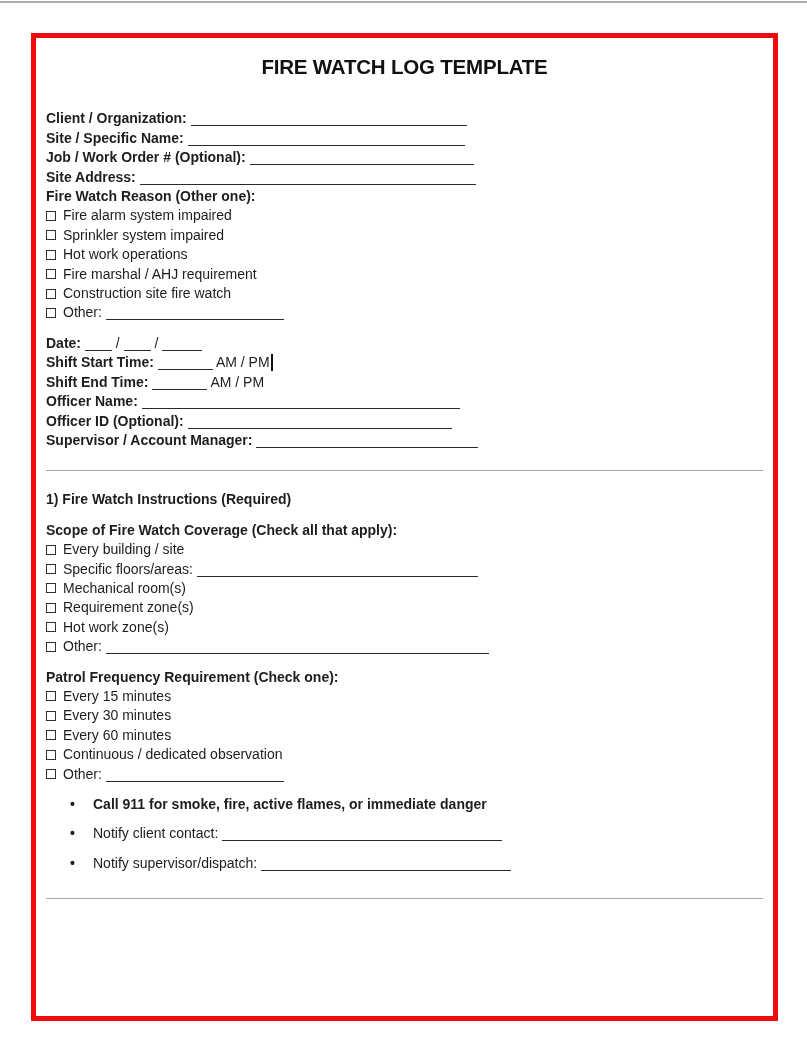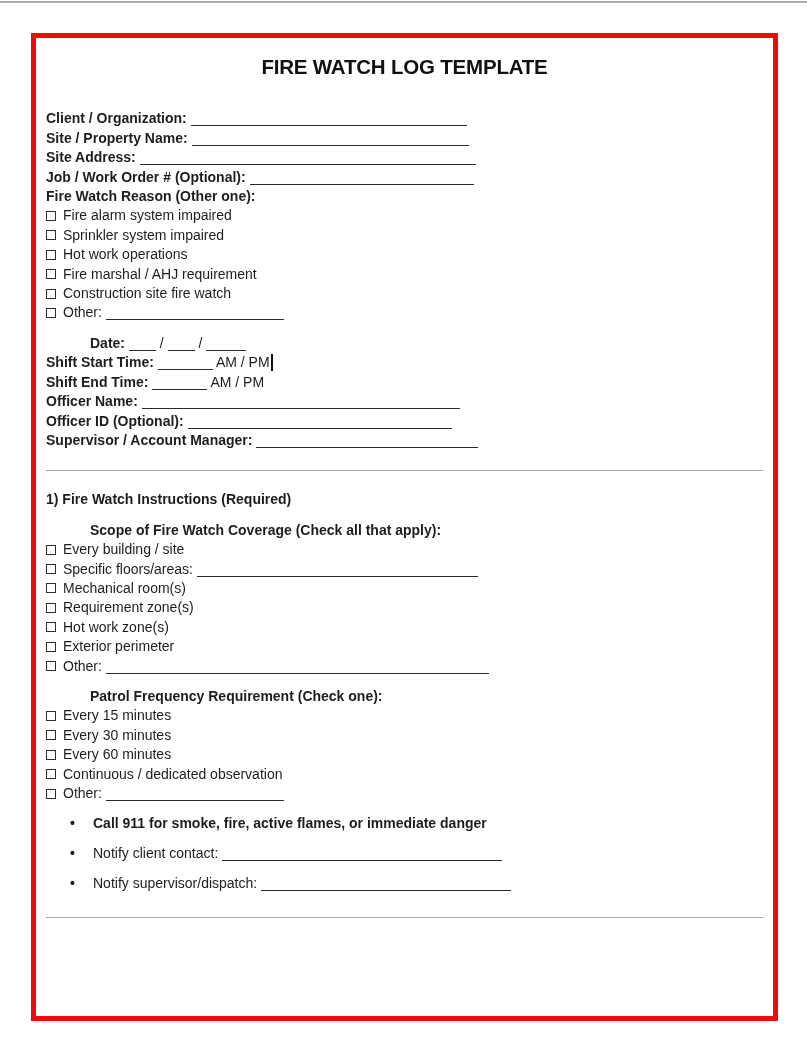--- a/index.html
+++ b/index.html
@@ -47,21 +47,21 @@
     height:12px;
     vertical-align:-3px;
   }
   .cb {
     display:inline-block;
     width:10px; height:10px;
     border:1.4px solid #2f2f2f;
     margin-right:7px;
     vertical-align:-0.5px;
   }
-  .gap { margin-top:11px;margin-left:44px; }
+  .gap { margin-top:11px; }
   .divider {
     border:none;
     border-top:1.5px solid #a6a6a6;
     margin-top:20px;
     margin-bottom:19px;
   }
   .divider.bottom { margin-top:24px; margin-bottom:0; }
   .bullet-row {
     margin-top:10.5px;
     padding-left:24px;
@@ -89,30 +89,30 @@
   <div class="page">
     <div class="content">
 
       <span class="doc-title">FIRE WATCH LOG TEMPLATE</span>
 
       <div class="line">
         <span class="b">Client / Organization:</span>
         <span class="bl" style="width:276px"></span>
       </div>
       <div class="line">
-        <span class="b">Site / Property Name:</span>
+        <span class="b">Site / Specific Name:</span>
         <span class="bl" style="width:277px"></span>
+      </div>
+      <div class="line">
+        <span class="b">Job / Work Order # (Optional):</span>
+        <span class="bl" style="width:224px"></span>
       </div>
       <div class="line">
         <span class="b">Site Address:</span>
         <span class="bl" style="width:336px"></span>
-      </div>
-      <div class="line">
-        <span class="b">Job / Work Order # (Optional):</span>
-        <span class="bl" style="width:224px"></span>
       </div>
 
       <div class="line b">Fire Watch Reason (Other one):</div>
       <div class="line">
         <span class="cb"></span><span>Fire alarm system impaired</span>
       </div>
       <div class="line">
         <span class="cb"></span><span>Sprinkler system impaired</span>
       </div>
       <div class="line">
@@ -175,23 +175,20 @@
       <div class="line">
         <span class="cb"></span><span>Mechanical room(s)</span>
       </div>
       <div class="line">
         <span class="cb"></span><span>Requirement zone(s)</span>
       </div>
       <div class="line">
         <span class="cb"></span><span>Hot work zone(s)</span>
       </div>
       <div class="line">
-        <span class="cb"></span><span>Exterior perimeter</span>
-      </div>
-      <div class="line">
         <span class="cb"></span><span>Other:</span>
         <span class="bl" style="width:383px"></span>
       </div>
 
       <div class="line b gap">Patrol Frequency Requirement (Check one):</div>
       <div class="line">
         <span class="cb"></span><span>Every 15 minutes</span>
       </div>
       <div class="line">
         <span class="cb"></span><span>Every 30 minutes</span>

